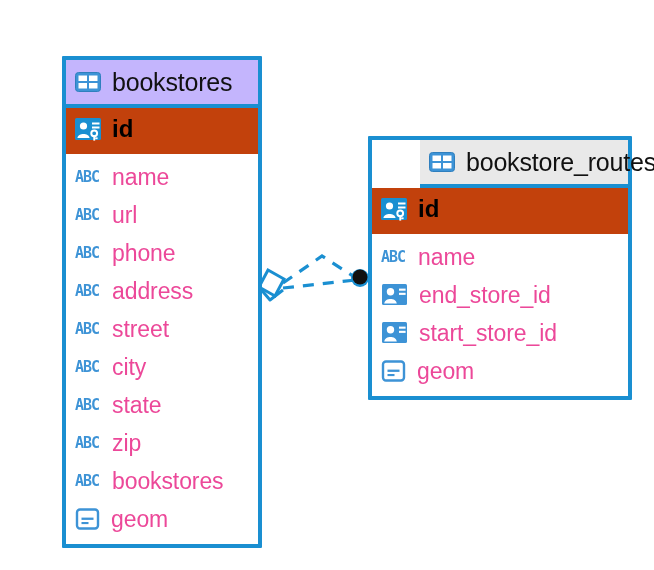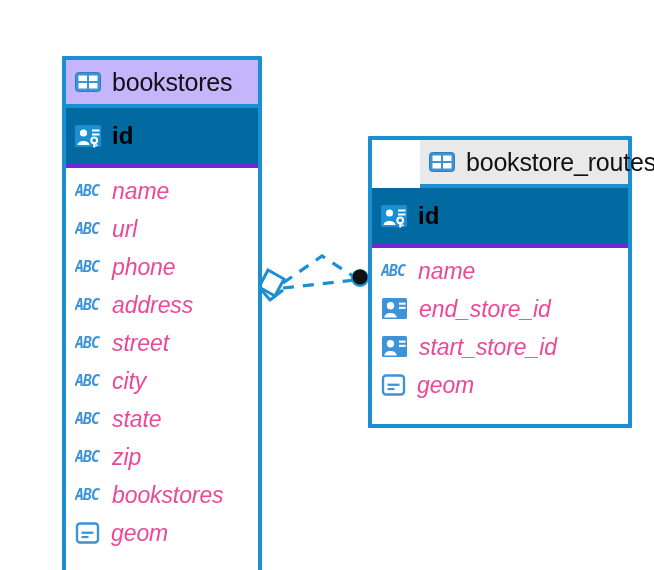--- a/index.html
+++ b/index.html
@@ -43,33 +43,33 @@
     color: #111111;
     margin-left: 10px;
     white-space: nowrap;
     letter-spacing: -0.2px;
   }
 
   .pk-row {
     display: flex;
     align-items: center;
     box-sizing: border-box;
-    height: 60px;
+    height: 46px;
     padding-left: 8px;
-    border-bottom: 4px solid #6d28d9;
-    background: #0369a1;
+    border-bottom: 4px solid #c2410c;
+    background: #c2410c;
   }
   .pk-label {
     font-size: 24px;
     font-weight: bold;
     color: #000000;
     margin-left: 10px;
   }
 
-  .fields { padding: 4px 0 20px 0; font-style: italic; }
+  .fields { padding: 4px 0 6px 0; }
   .field-row {
     display: flex;
     align-items: center;
     height: 38px;
     padding-left: 9px;
   }
   .field-label {
     font-size: 23px;
     color: #ec4899;
     margin-left: 10px;

